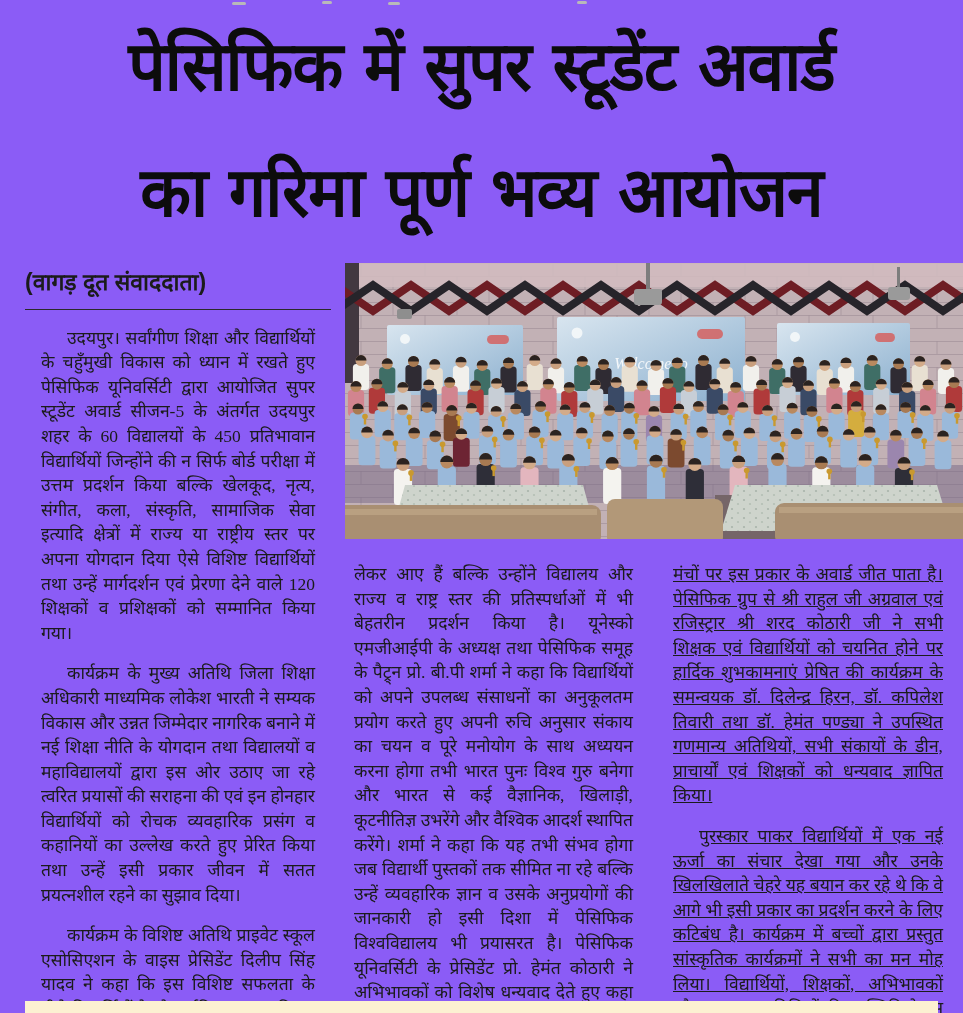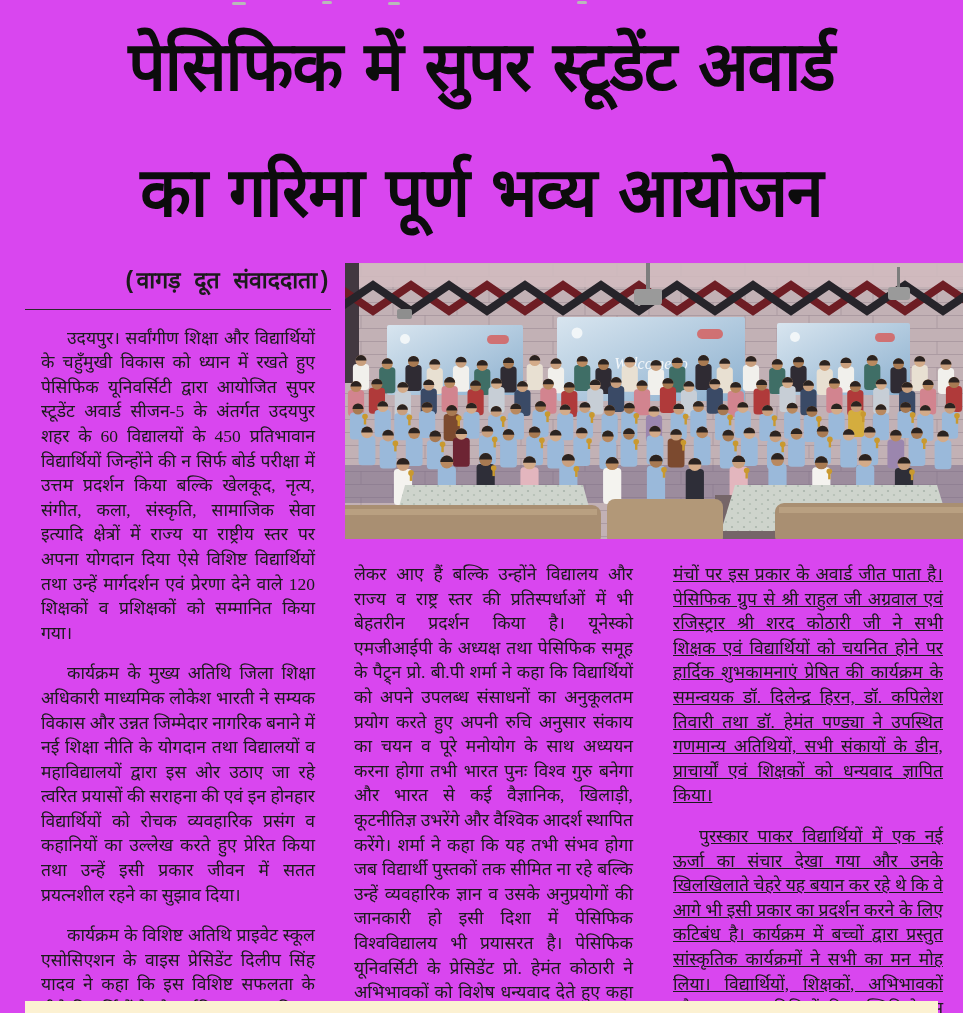--- a/index.html
+++ b/index.html
@@ -1,37 +1,37 @@
 <!DOCTYPE html>
 <html lang="hi"><head>
 <meta charset="utf-8">
 <style>
   * { margin:0; padding:0; box-sizing:border-box; }
   html,body { background:#ffffff; }
   .page {
     position:relative; width:963px; height:1013px; margin:0 auto;
-    background:#d946ef; color:#161616; overflow:hidden;
+    background:#8b5cf6; color:#161616; overflow:hidden;
     font-family:"Liberation Serif","DejaVu Serif",serif;
   }
   .headline {
     position:absolute; top:4px; left:12px; width:939px;
     text-align:center; font-weight:800; color:#0c0c0c;
     font-size:66px; line-height:121px; letter-spacing:-1px;
     font-family:"DejaVu Sans","Liberation Sans",sans-serif;
     transform:scaleY(1.04); transform-origin:top center;
   }
   .speck { position:absolute; background:#b9b9b9; border-radius:2px; height:3px; }
   .col { position:absolute; text-align:justify; font-size:17.5px; line-height:24.6px; color:#1b1b1b; }
   .col p { text-indent:26px; margin:16px; }
   .col-left  { left:25px;  top:266px; width:306px; }
   .col-mid   { left:338px; top:546px; width:311px; }
   .col-right { left:657px; top:546px; width:302px;text-decoration:underline; }
   .byline {
-    text-indent:0; text-align:right; font-weight:700; font-size:23px;
-    margin:4px 0 14px; font-family:Liberation Mono, monospace;
+    text-indent:0; text-align:left; font-weight:700; font-size:23px;
+    margin:4px 0 14px; font-family:Liberation Sans, sans-serif;
   }
   .byline-rule { border:none; border-top:1.6px solid #2a2a2a; margin:0 0 13px; }
   .photo-wrap { position:absolute; left:345px; top:263px; width:618px; height:276px; }
   .photo-wrap svg { display:block; }
   .next-strip {
     position:absolute; left:25px; top:1001px; width:913px; height:12px;
     background:#fcf1d2;
   }
 </style>
 </head>

